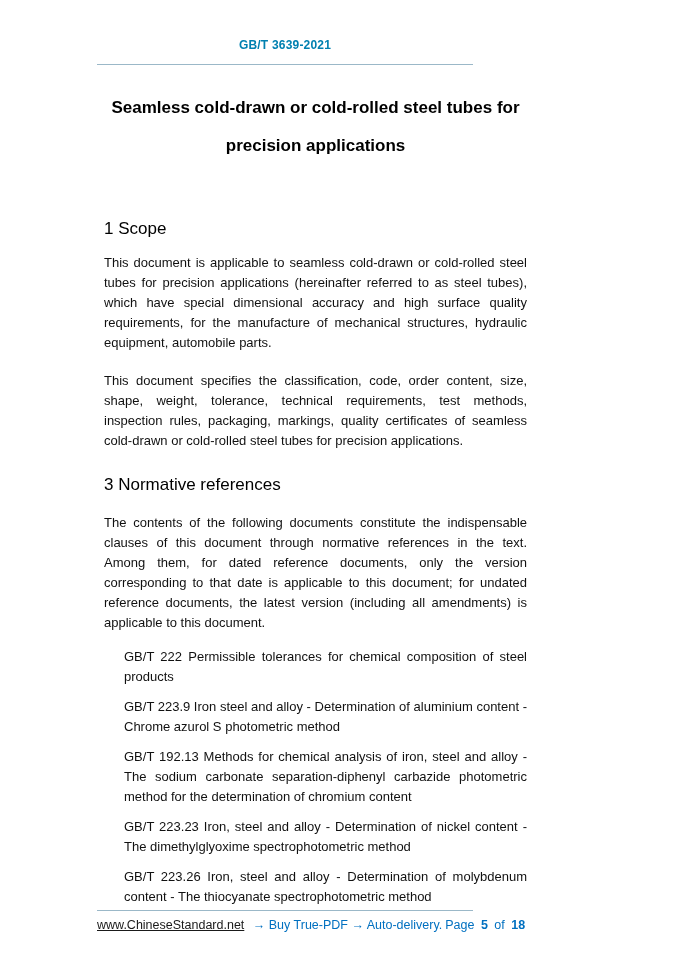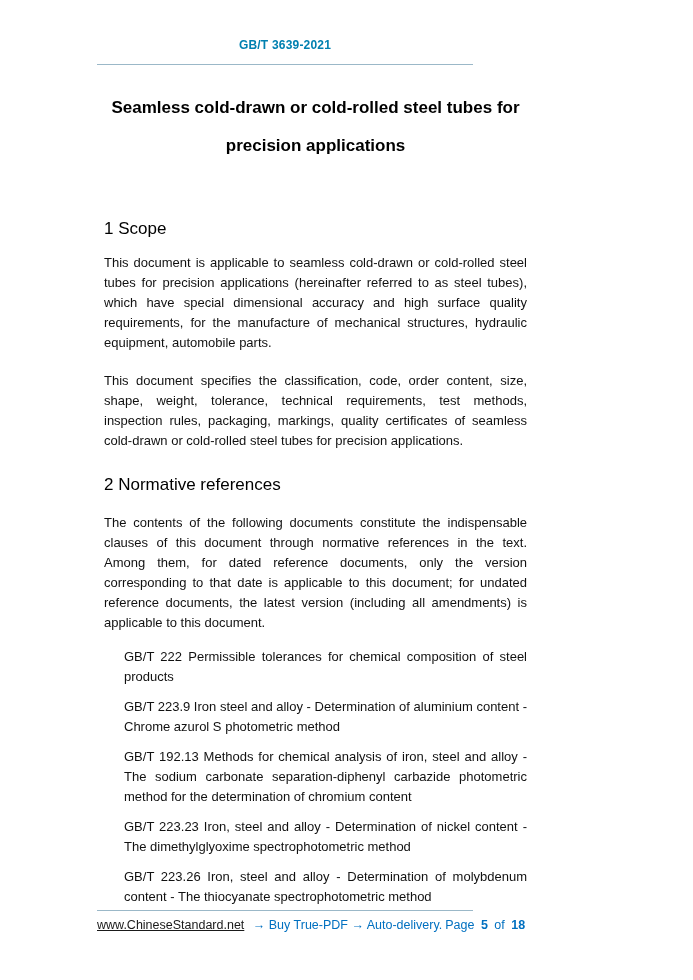--- a/index.html
+++ b/index.html
@@ -123,21 +123,21 @@
       <span class="title-line">Seamless cold-drawn or cold-rolled steel tubes for</span>
       <span class="title-line">precision applications</span>
     </h1>
 
     <h2 class="section-heading heading-scope">1 Scope</h2>
 
     <p class="para">This document is applicable to seamless cold-drawn or cold-rolled steel tubes for precision applications (hereinafter referred to as steel tubes), which have special dimensional accuracy and high surface quality requirements, for the manufacture of mechanical structures, hydraulic equipment, automobile parts.</p>
 
     <p class="para first-after-heading">This document specifies the classification, code, order content, size, shape, weight, tolerance, technical requirements, test methods, inspection rules, packaging, markings, quality certificates of seamless cold-drawn or cold-rolled steel tubes for precision applications.</p>
 
-    <h2 class="section-heading">2 Normative references</h2>
+    <h2 class="section-heading">3 Normative references</h2>
 
     <p class="para first-after-heading">The contents of the following documents constitute the indispensable clauses of this document through normative references in the text. Among them, for dated reference documents, only the version corresponding to that date is applicable to this document; for undated reference documents, the latest version (including all amendments) is applicable to this document.</p>
 
     <div class="references">
       <p class="ref">GB/T 222 Permissible tolerances for chemical composition of steel products</p>
       <p class="ref">GB/T 223.9 Iron steel and alloy - Determination of aluminium content - Chrome azurol S photometric method</p>
       <p class="ref">GB/T 192.13 Methods for chemical analysis of iron, steel and alloy - The sodium carbonate separation-diphenyl carbazide photometric method for the determination of chromium content</p>
       <p class="ref">GB/T 223.23 Iron, steel and alloy - Determination of nickel content - The dimethylglyoxime spectrophotometric method</p>
       <p class="ref">GB/T 223.26 Iron, steel and alloy - Determination of molybdenum content - The thiocyanate spectrophotometric method</p>
     </div>

